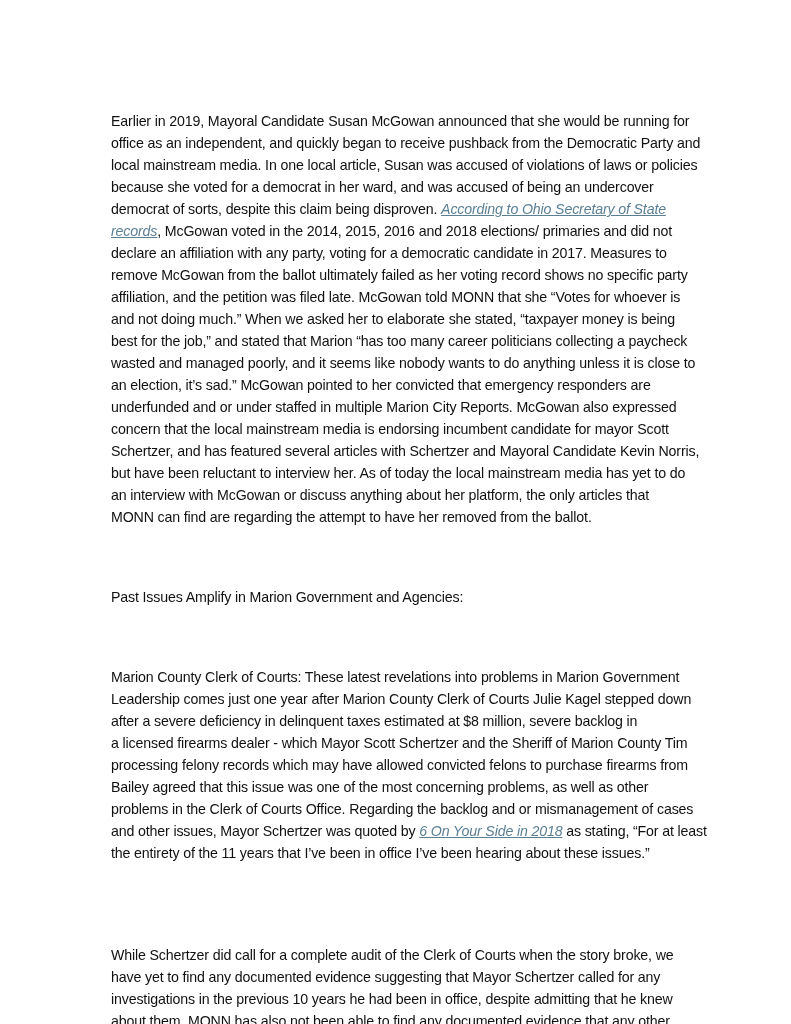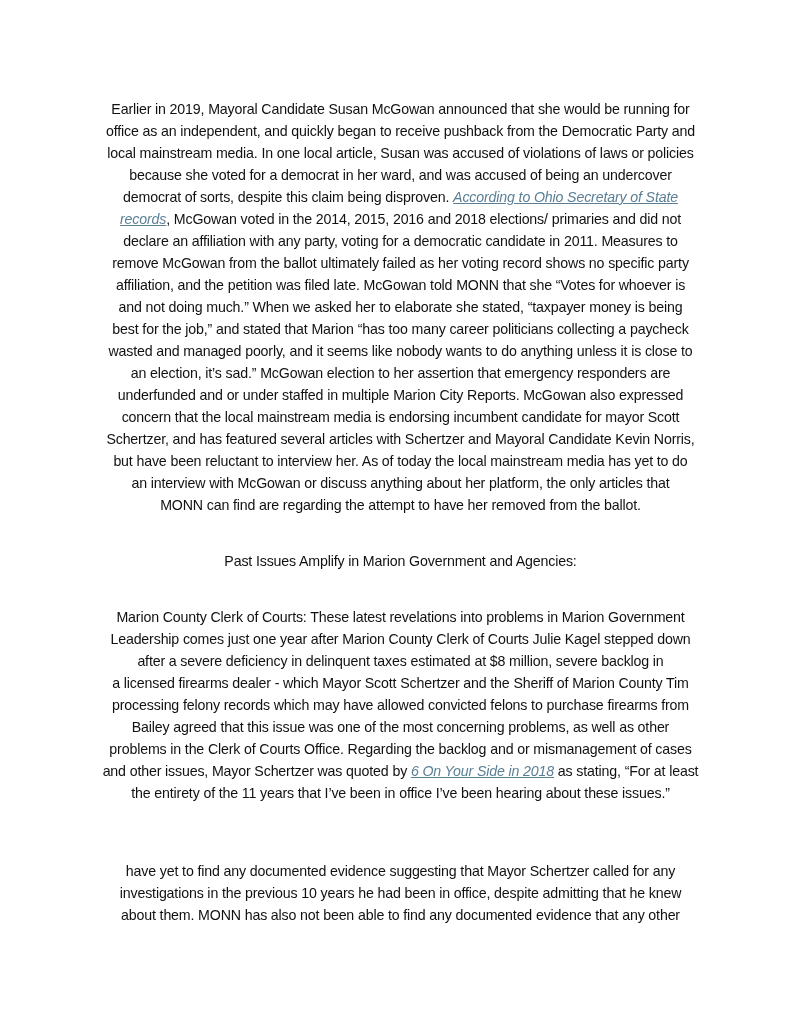--- a/index.html
+++ b/index.html
@@ -8,21 +8,21 @@
     position: absolute;
     left: 93px;
     top: 92px;
     width: 615px;
     font-family: "Liberation Sans", sans-serif;
     font-size: 14.2px;
     line-height: 22px;
     color: #111111;
     letter-spacing: -0.15px;
   }
-  p { margin: 6px; text-align: center; }
+  p { margin: 18px; }
   .gap1 { height: 22px; }
   .gap2 { height: 44px; }
   a.link {
     color: #5a7f95;
     text-decoration: underline;
     text-decoration-color: #5a7f95;
     font-style: italic;
   }
   .line { display: block; white-space: nowrap; }
 </style>
@@ -31,27 +31,27 @@
 
 <div class="page">
 
   <p>
     <span class="line">Earlier in 2019, Mayoral Candidate Susan McGowan announced that she would be running for</span>
     <span class="line">office as an independent, and quickly began to receive pushback from the Democratic Party and</span>
     <span class="line">local mainstream media. In one local article, Susan was accused of violations of laws or policies</span>
     <span class="line">because she voted for a democrat in her ward, and was accused of being an undercover</span>
     <span class="line"><span>democrat of sorts, despite this claim being disproven. </span><a class="link">According to Ohio Secretary of State</a></span>
     <span class="line"><a class="link">records</a><span>, McGowan voted in the 2014, 2015, 2016 and 2018 elections/ primaries and did not</span></span>
-    <span class="line">declare an affiliation with any party, voting for a democratic candidate in 2011. Measures to</span>
+    <span class="line">declare an affiliation with any party, voting for a democratic candidate in 2017. Measures to</span>
     <span class="line">remove McGowan from the ballot ultimately failed as her voting record shows no specific party</span>
     <span class="line">affiliation, and the petition was filed late. McGowan told MONN that she “Votes for whoever is</span>
     <span class="line">and not doing much.” When we asked her to elaborate she stated, “taxpayer money is being</span>
     <span class="line">best for the job,” and stated that Marion “has too many career politicians collecting a paycheck</span>
     <span class="line">wasted and managed poorly, and it seems like nobody wants to do anything unless it is close to</span>
-    <span class="line">an election, it’s sad.” McGowan election to her assertion that emergency responders are</span>
+    <span class="line">an election, it’s sad.” McGowan pointed to her convicted that emergency responders are</span>
     <span class="line">underfunded and or under staffed in multiple Marion City Reports. McGowan also expressed</span>
     <span class="line">concern that the local mainstream media is endorsing incumbent candidate for mayor Scott</span>
     <span class="line">Schertzer, and has featured several articles with Schertzer and Mayoral Candidate Kevin Norris,</span>
     <span class="line">but have been reluctant to interview her. As of today the local mainstream media has yet to do</span>
     <span class="line">an interview with McGowan or discuss anything about her platform, the only articles that</span>
     <span class="line">MONN can find are regarding the attempt to have her removed from the ballot.</span>
   </p>
 
   <div class="gap1"></div>
 
@@ -67,18 +67,19 @@
     <span class="line">processing felony records which may have allowed convicted felons to purchase firearms from</span>
     <span class="line">Bailey agreed that this issue was one of the most concerning problems, as well as other</span>
     <span class="line">problems in the Clerk of Courts Office. Regarding the backlog and or mismanagement of cases</span>
     <span class="line"><span>and other issues, Mayor Schertzer was quoted by </span><a class="link">6 On Your Side in 2018</a><span> as stating, “For at least</span></span>
     <span class="line">the entirety of the 11 years that I’ve been in office I’ve been hearing about these issues.”</span>
   </p>
 
   <div class="gap2"></div>
 
   <p>
+    <span class="line">While Schertzer did call for a complete audit of the Clerk of Courts when the story broke, we</span>
     <span class="line">have yet to find any documented evidence suggesting that Mayor Schertzer called for any</span>
     <span class="line">investigations in the previous 10 years he had been in office, despite admitting that he knew</span>
     <span class="line">about them. MONN has also not been able to find any documented evidence that any other</span>
   </p>
 
 </div>
 
 </body></html>

